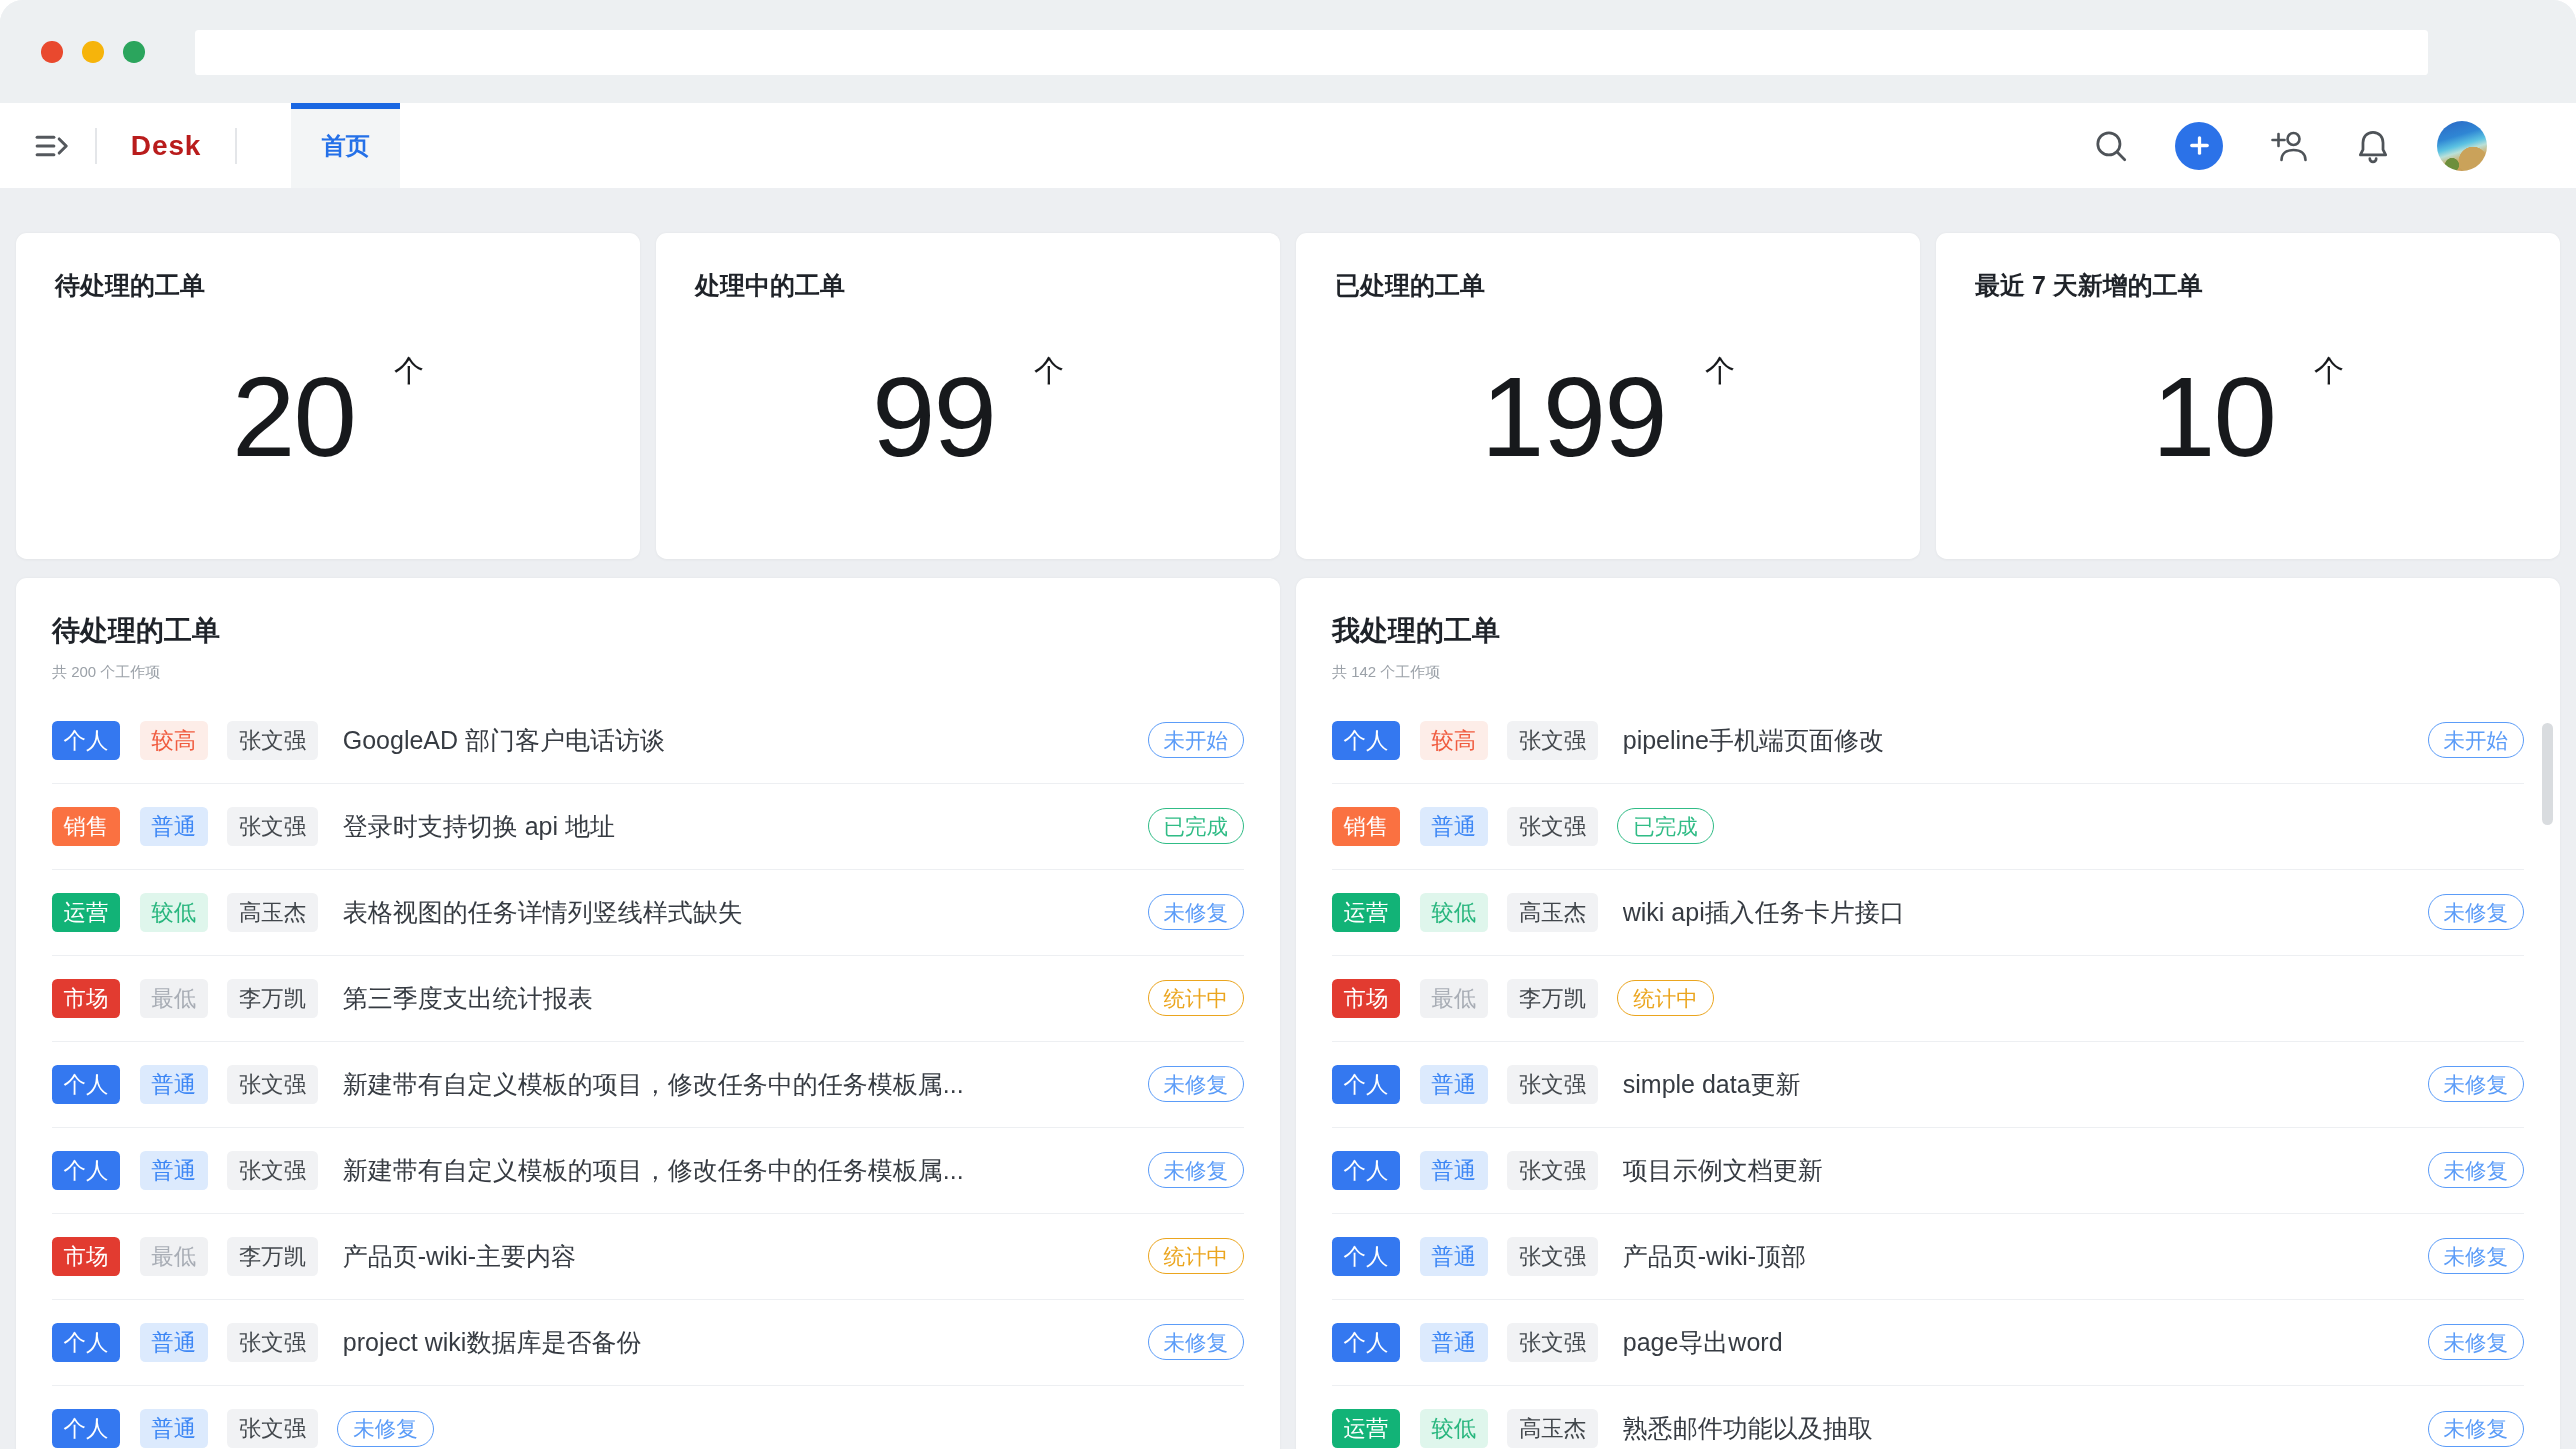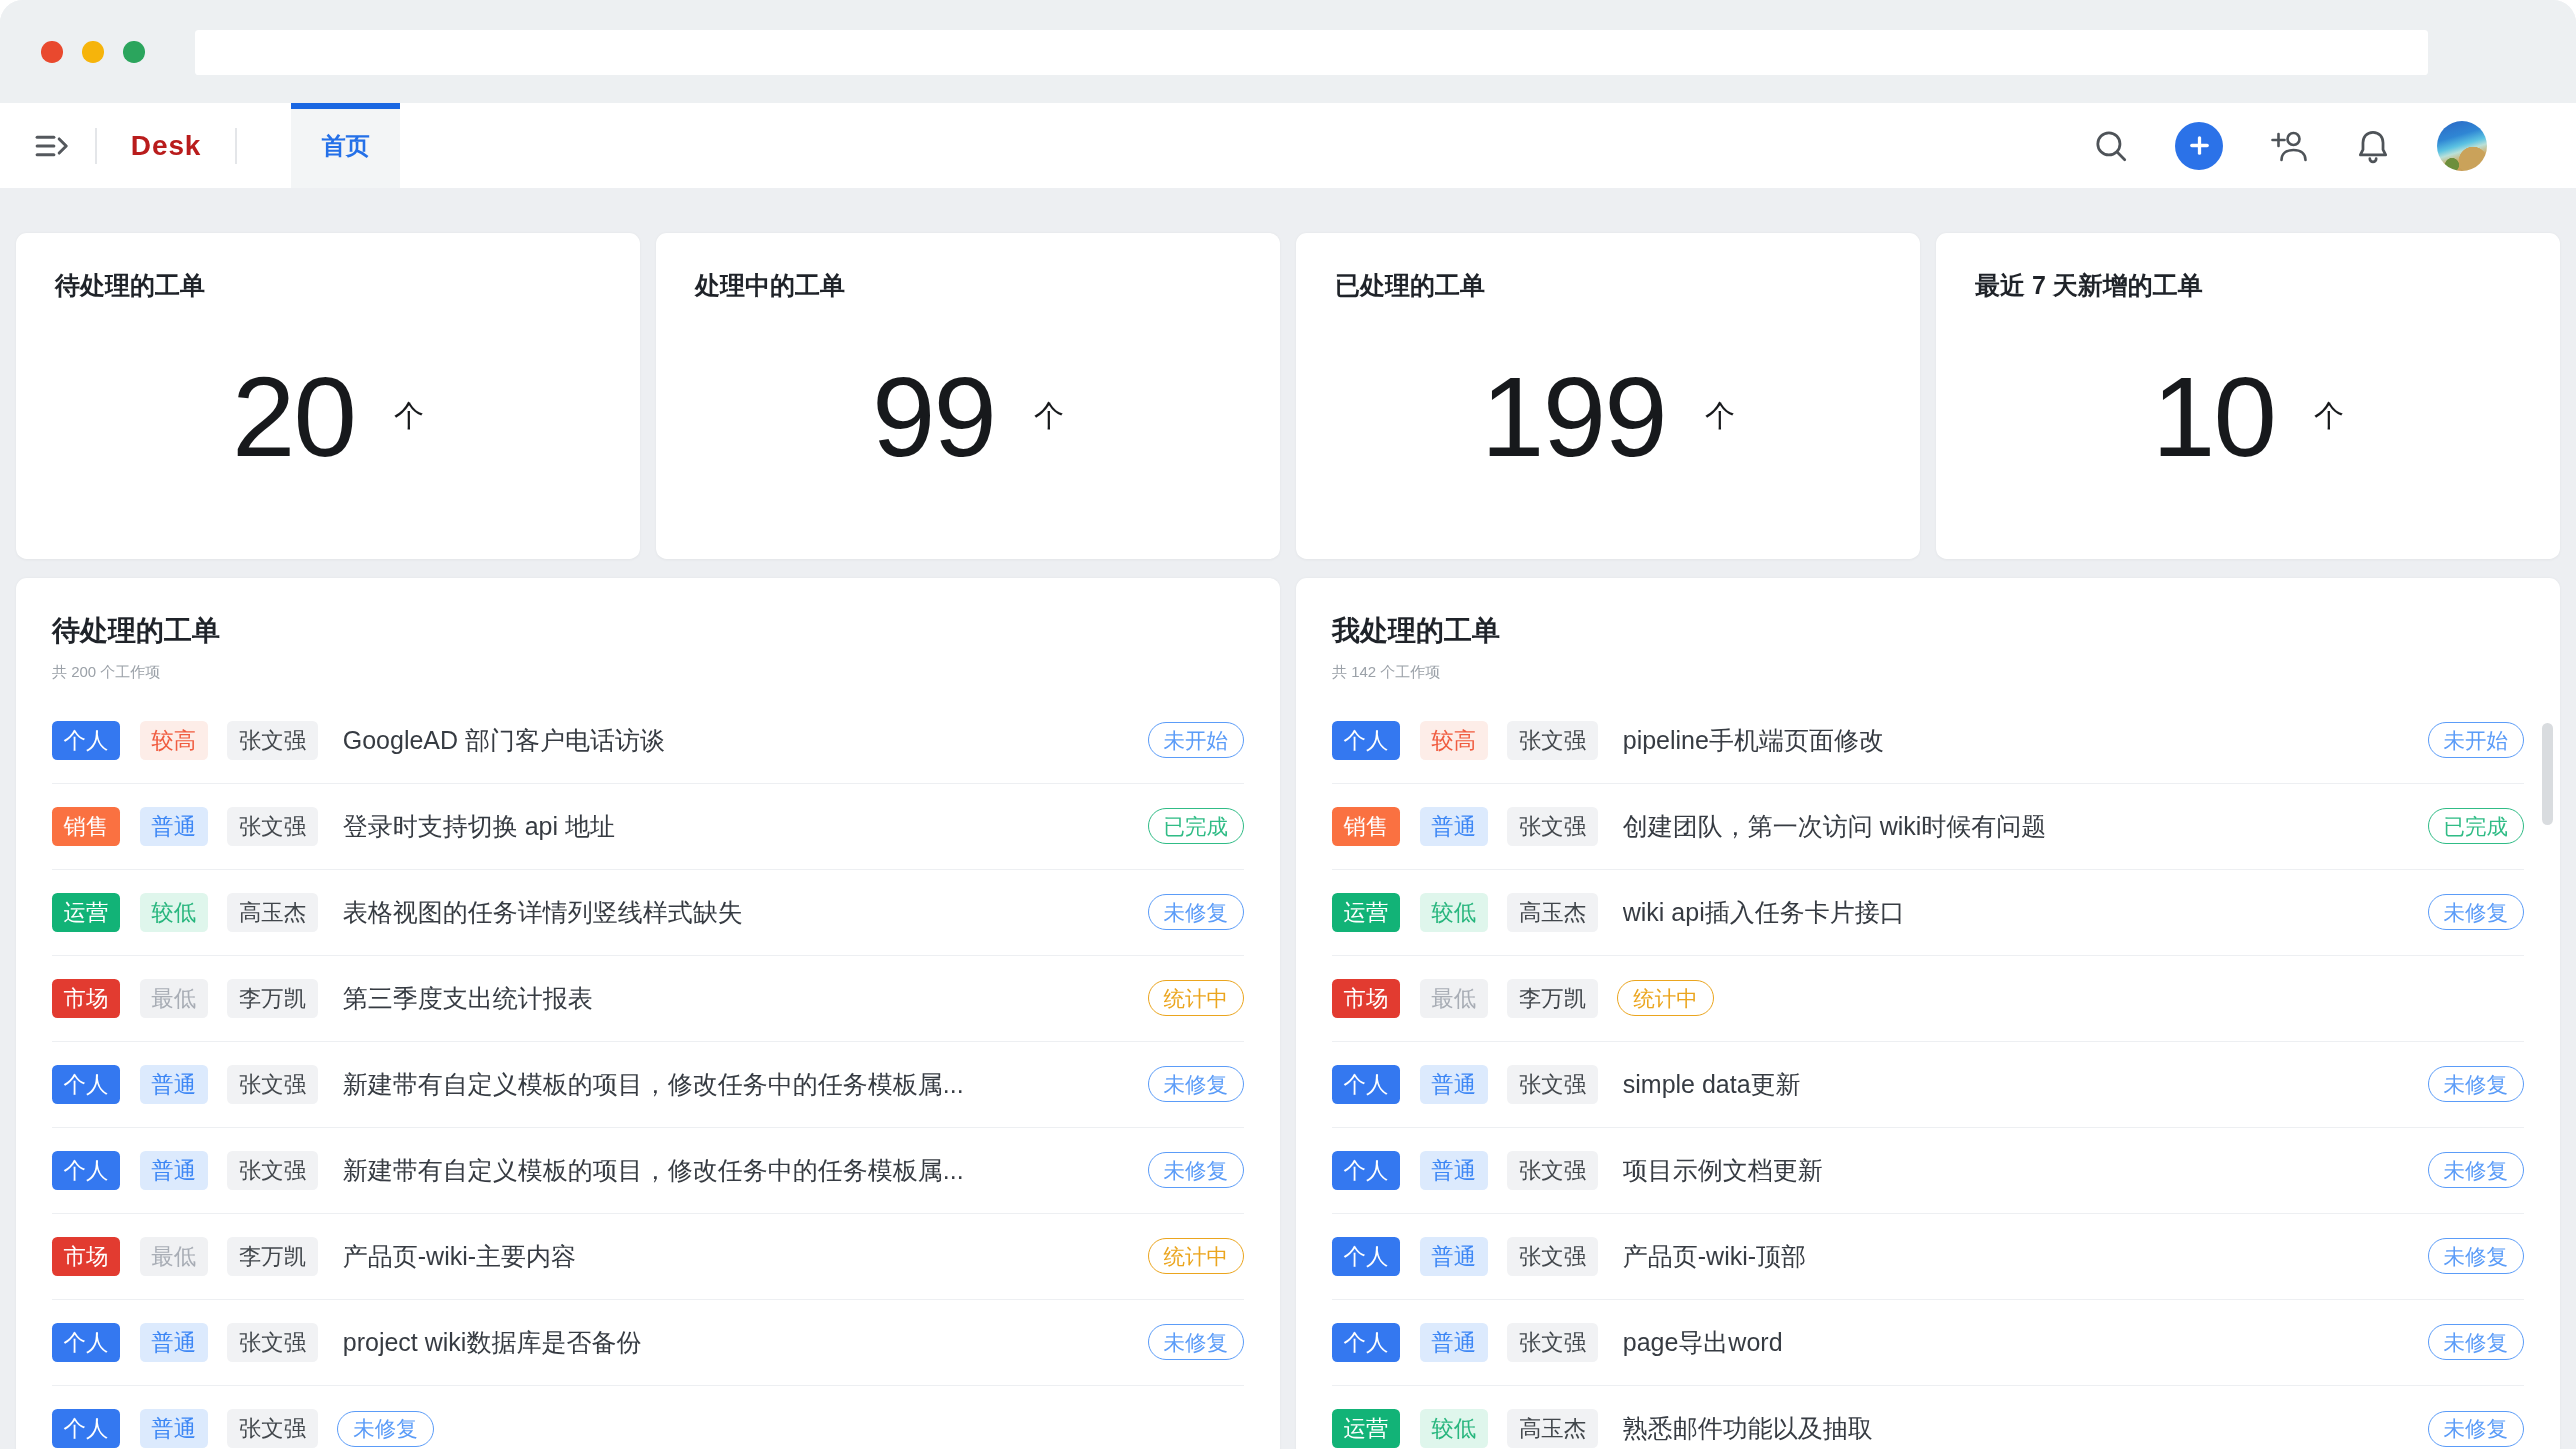--- a/index.html
+++ b/index.html
@@ -64,21 +64,21 @@
   .stats-row { display:flex; gap:16px; }
   .stat-card {
     flex:1; height:326px; background:#ffffff; border-radius:10.7px;
     position:relative; box-shadow:0 0.9px 2.7px rgba(31,35,41,.05);
   }
   .stat-title { padding:36px 0 0 39px; font-size:25px; font-weight:600; color:#1f2329; }
   .stat-value-wrap {
     position:absolute; left:0; right:0; top:50px; bottom:9px;
     display:flex; align-items:center; justify-content:center;
   }
-  .stat-value-inner { display:flex; align-items:center; }
+  .stat-value-inner { display:flex; align-items:flex-start; }
   .stat-value { font-size:114px; font-weight:500; color:#17191c; letter-spacing:-1.8px; }
   .stat-unit { font-size:30px; color:#17191c; margin-left:39px; }
   
   .panels-row { display:flex; gap:16px; margin-top:19.7px; }
   .panel {
     flex:1; height:880px; background:#ffffff; border-radius:10.7px;
     padding:0 36px; position:relative; overflow:hidden;
     box-shadow:0 0.9px 2.7px rgba(31,35,41,.05);
   }
   .panel-title { padding-top:34px; font-size:28px; font-weight:700; color:#1f2329; }
@@ -287,21 +287,20 @@
     <span class="tag tag-cat" style="background: rgb(52, 120, 240);">个人</span>
     <span class="tag tag-pri" style="color: rgb(240, 91, 63); background: rgb(253, 237, 232);">较高</span>
     <span class="tag tag-person">张文强</span>
     <span class="row-title">pipeline手机端页面修改</span>
     <span class="status" style="color: rgb(91, 156, 248);">未开始</span>
   </div>
             <div class="row">
     <span class="tag tag-cat" style="background: rgb(250, 113, 65);">销售</span>
     <span class="tag tag-pri" style="color: rgb(61, 135, 245); background: rgb(220, 234, 253);">普通</span>
     <span class="tag tag-person">张文强</span>
-    <span class="row-title">创建团队，第一次访问 wiki时候有问题</span>
     <span class="status" style="color: rgb(48, 188, 134);">已完成</span>
   </div>
             <div class="row">
     <span class="tag tag-cat" style="background: rgb(18, 179, 119);">运营</span>
     <span class="tag tag-pri" style="color: rgb(40, 182, 126); background: rgb(223, 246, 236);">较低</span>
     <span class="tag tag-person">高玉杰</span>
     <span class="row-title">wiki api插入任务卡片接口</span>
     <span class="status" style="color: rgb(91, 156, 248);">未修复</span>
   </div>
             <div class="row">

